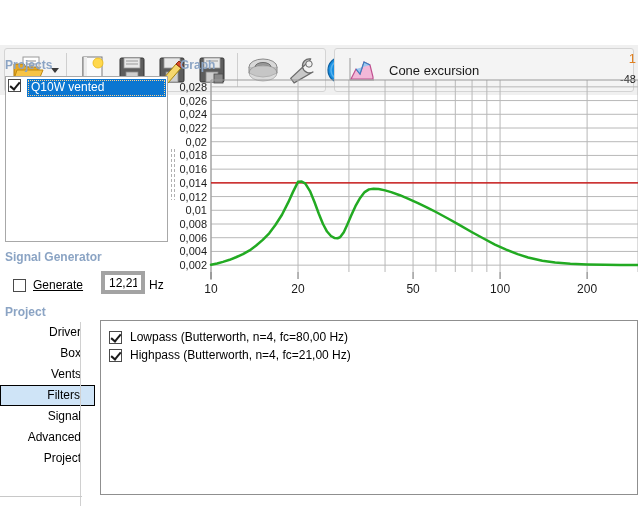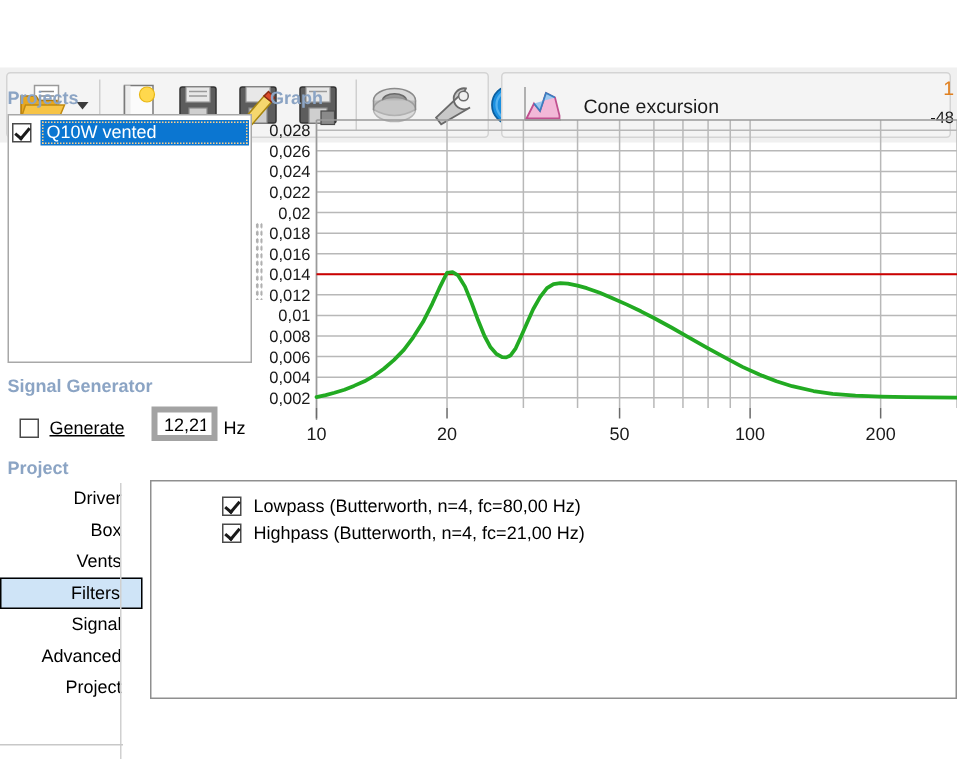--- a/index.html
+++ b/index.html
@@ -112,21 +112,20 @@
   #projects-box {
     position: absolute;
     left: 5px; top: 76px;
     width: 163px; height: 166px;
     background: #ffffff;
     border: 1px solid #a8a8a8;
     box-sizing: border-box;
   }
   #project-row {
     display: flex;
-    align-items: center;
     height: 18px;
     margin: 2px 1px 0 2px;
   }
   .cb {
     width: 13px; height: 13px;
     border: 1px solid #4a4a4a;
     background: #ffffff;
     box-sizing: border-box;
     position: relative;
     flex: none;
@@ -230,25 +229,24 @@
     position: absolute;
     left: 176px; top: 74px;
     width: 462px; height: 230px;
   }
   #plot-svg { display: block; }
 
   
   #filters-box {
     position: absolute;
     left: 100px; top: 320px;
-    width: 538px; height: 146px;
+    width: 538px; height: 175px;
     background: #ffffff;
     border: 1px solid #8f8f8f;
     box-sizing: border-box;
-    padding-left: 39px;
   }
   .filter-row {
     display: flex;
     align-items: center;
     height: 18px;
     margin: 0 0 0 8px;
   }
   #filter-list { padding-top: 7px; }
   .filter-label {
     margin-left: 8px;

